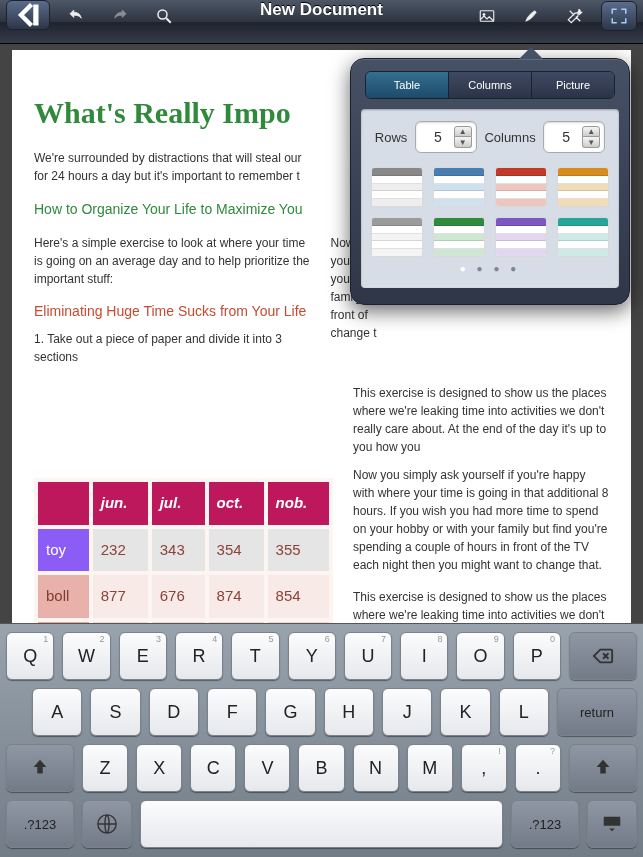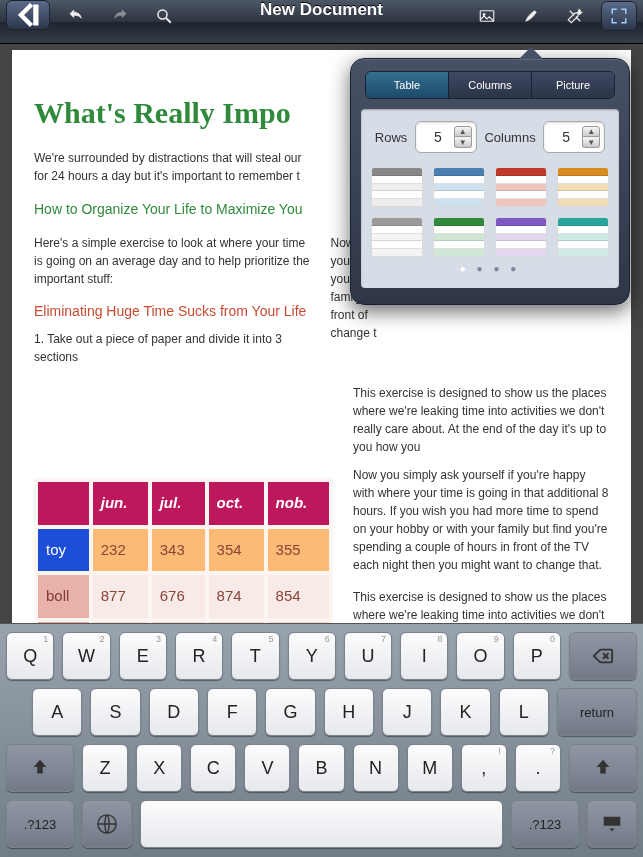--- a/index.html
+++ b/index.html
@@ -77,24 +77,24 @@
   .h2 { color:#2f8a3c; font-size:14px; font-weight:500; margin-bottom:14px; }
   .cols { display:flex; gap:18px;justify-content:flex-end; }
   .col { flex:1; }
   .sub { color:#c84b30; font-size:14px; font-weight:500; margin:10px 0; line-height:1.3;}
   .tablewrap { margin-top:12px; float:left; width:300px; margin-right:20px;}
   table.doc { border-collapse:separate; border-spacing:4px; background:#fcf5f1; width:100%;}
   table.doc td, table.doc th {
     padding:10px 8px; text-align:left; font-size:15px;
   }
   table.doc .hdr { background:#be185d; color:#fff; font-weight:bold;font-style:italic; }
-  table.doc .rowhdr0 { background:#1d4ed8; color:#fff;}
+  table.doc .rowhdr0 { background:#8b5cf6; color:#fff;}
   table.doc .rowhdr1 { background:#e8b2aa; color:#803b32;}
   table.doc .rowhdr2 { background:#e8a59c; color:#803b32;}
-  table.doc .cell0 { background:#fdba74; color:#8b4338;}
+  table.doc .cell0 { background:#e5e5e5; color:#8b4338;}
   table.doc .cell1 { background:#f8eae6; color:#8b4338;}
   table.doc .cell2 { background:#f3d6cf; color:#8b4338;}
   .righttext { font-size:12px; color:#333; }
   
   .popover {
     position:absolute;
     top:58px; left:350px;
     width:280px;
     background:linear-gradient(#475165,#2e3647);
     border-radius:14px;

